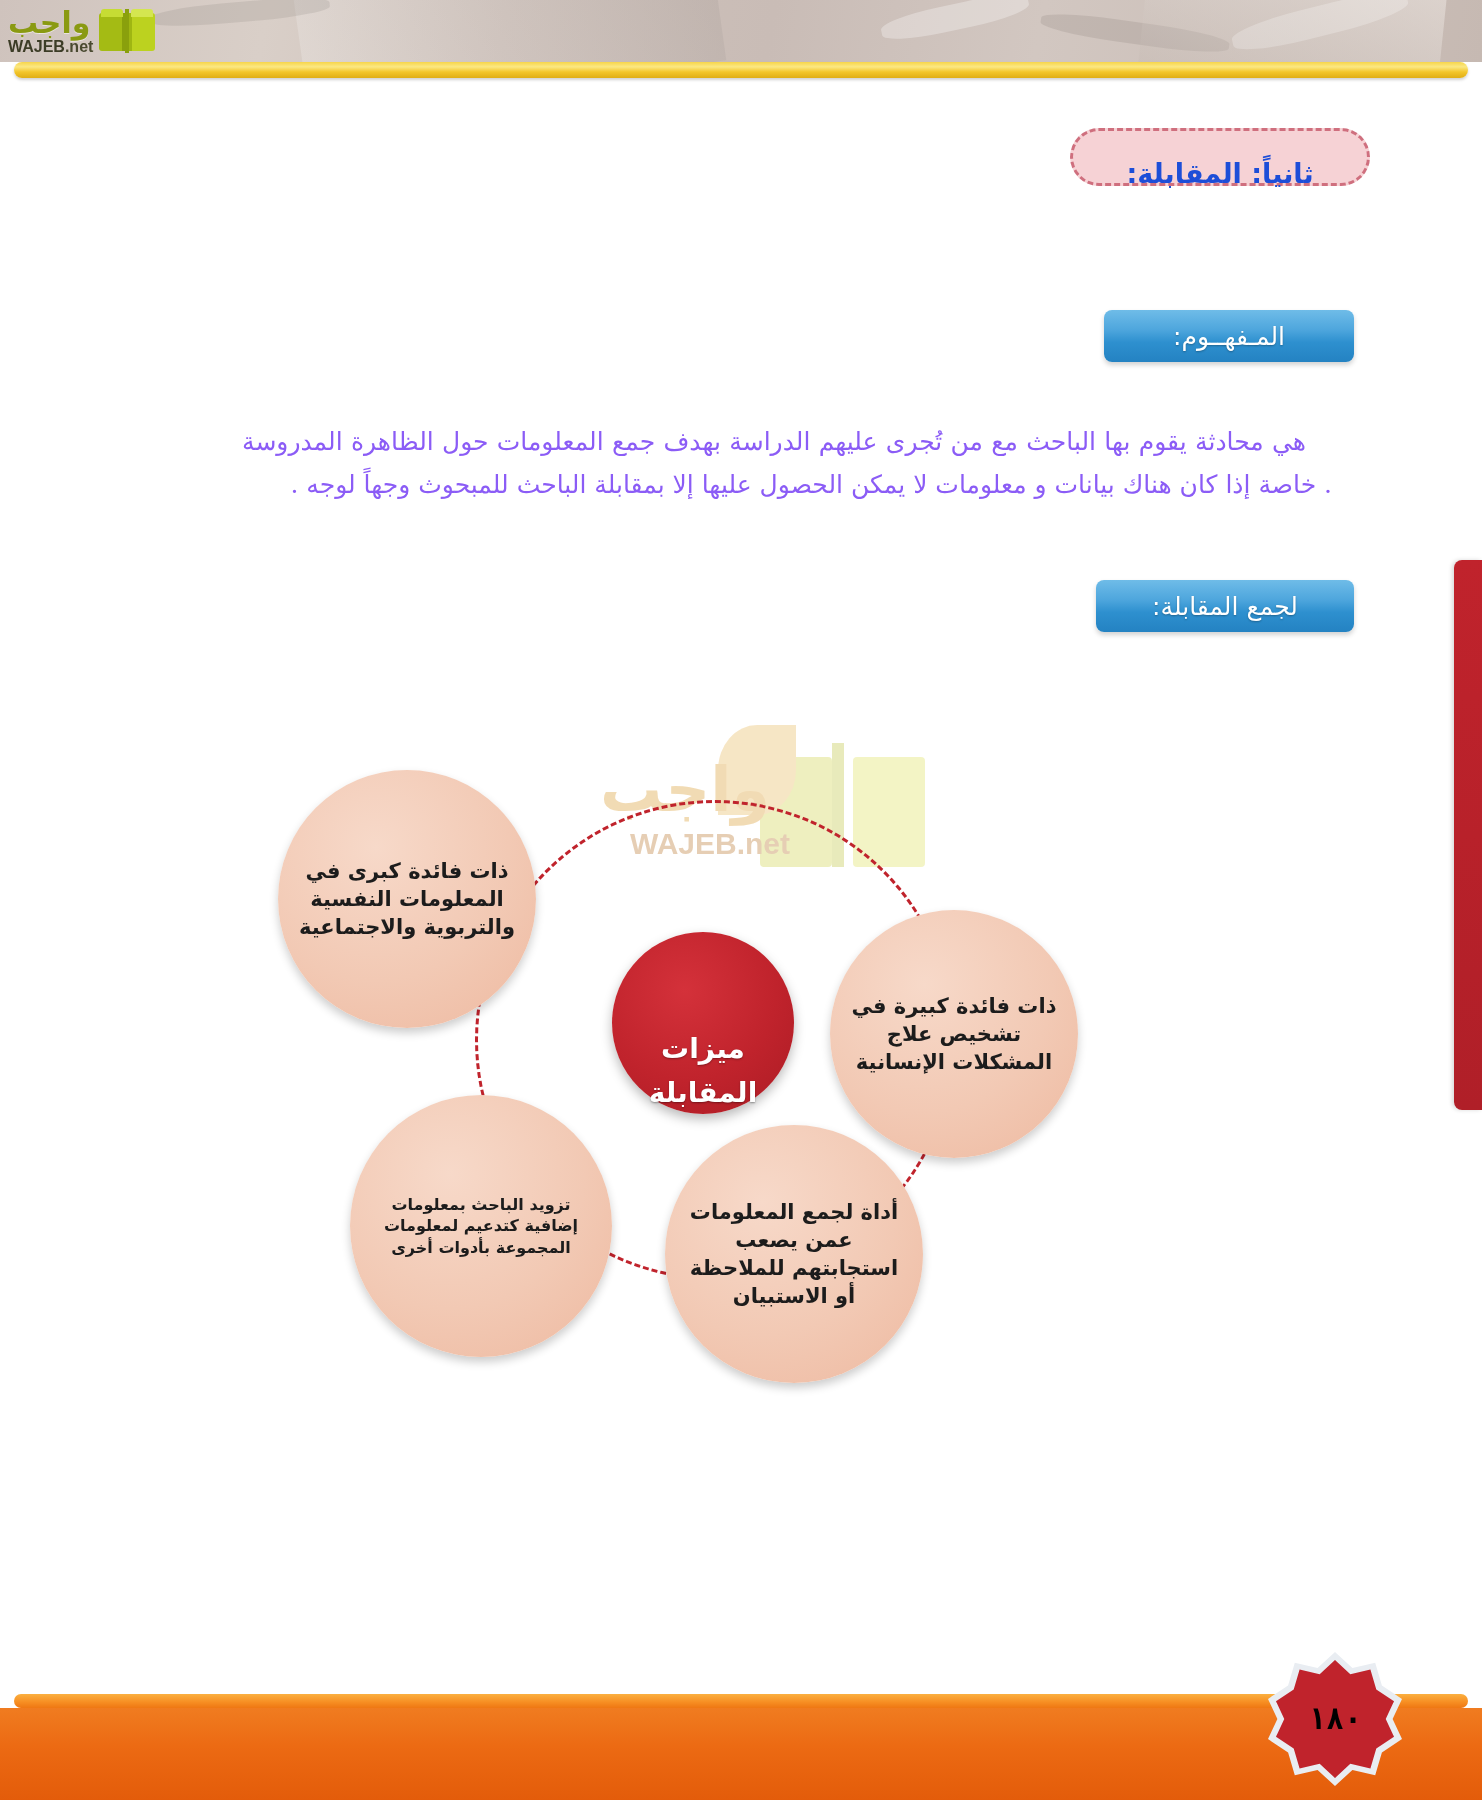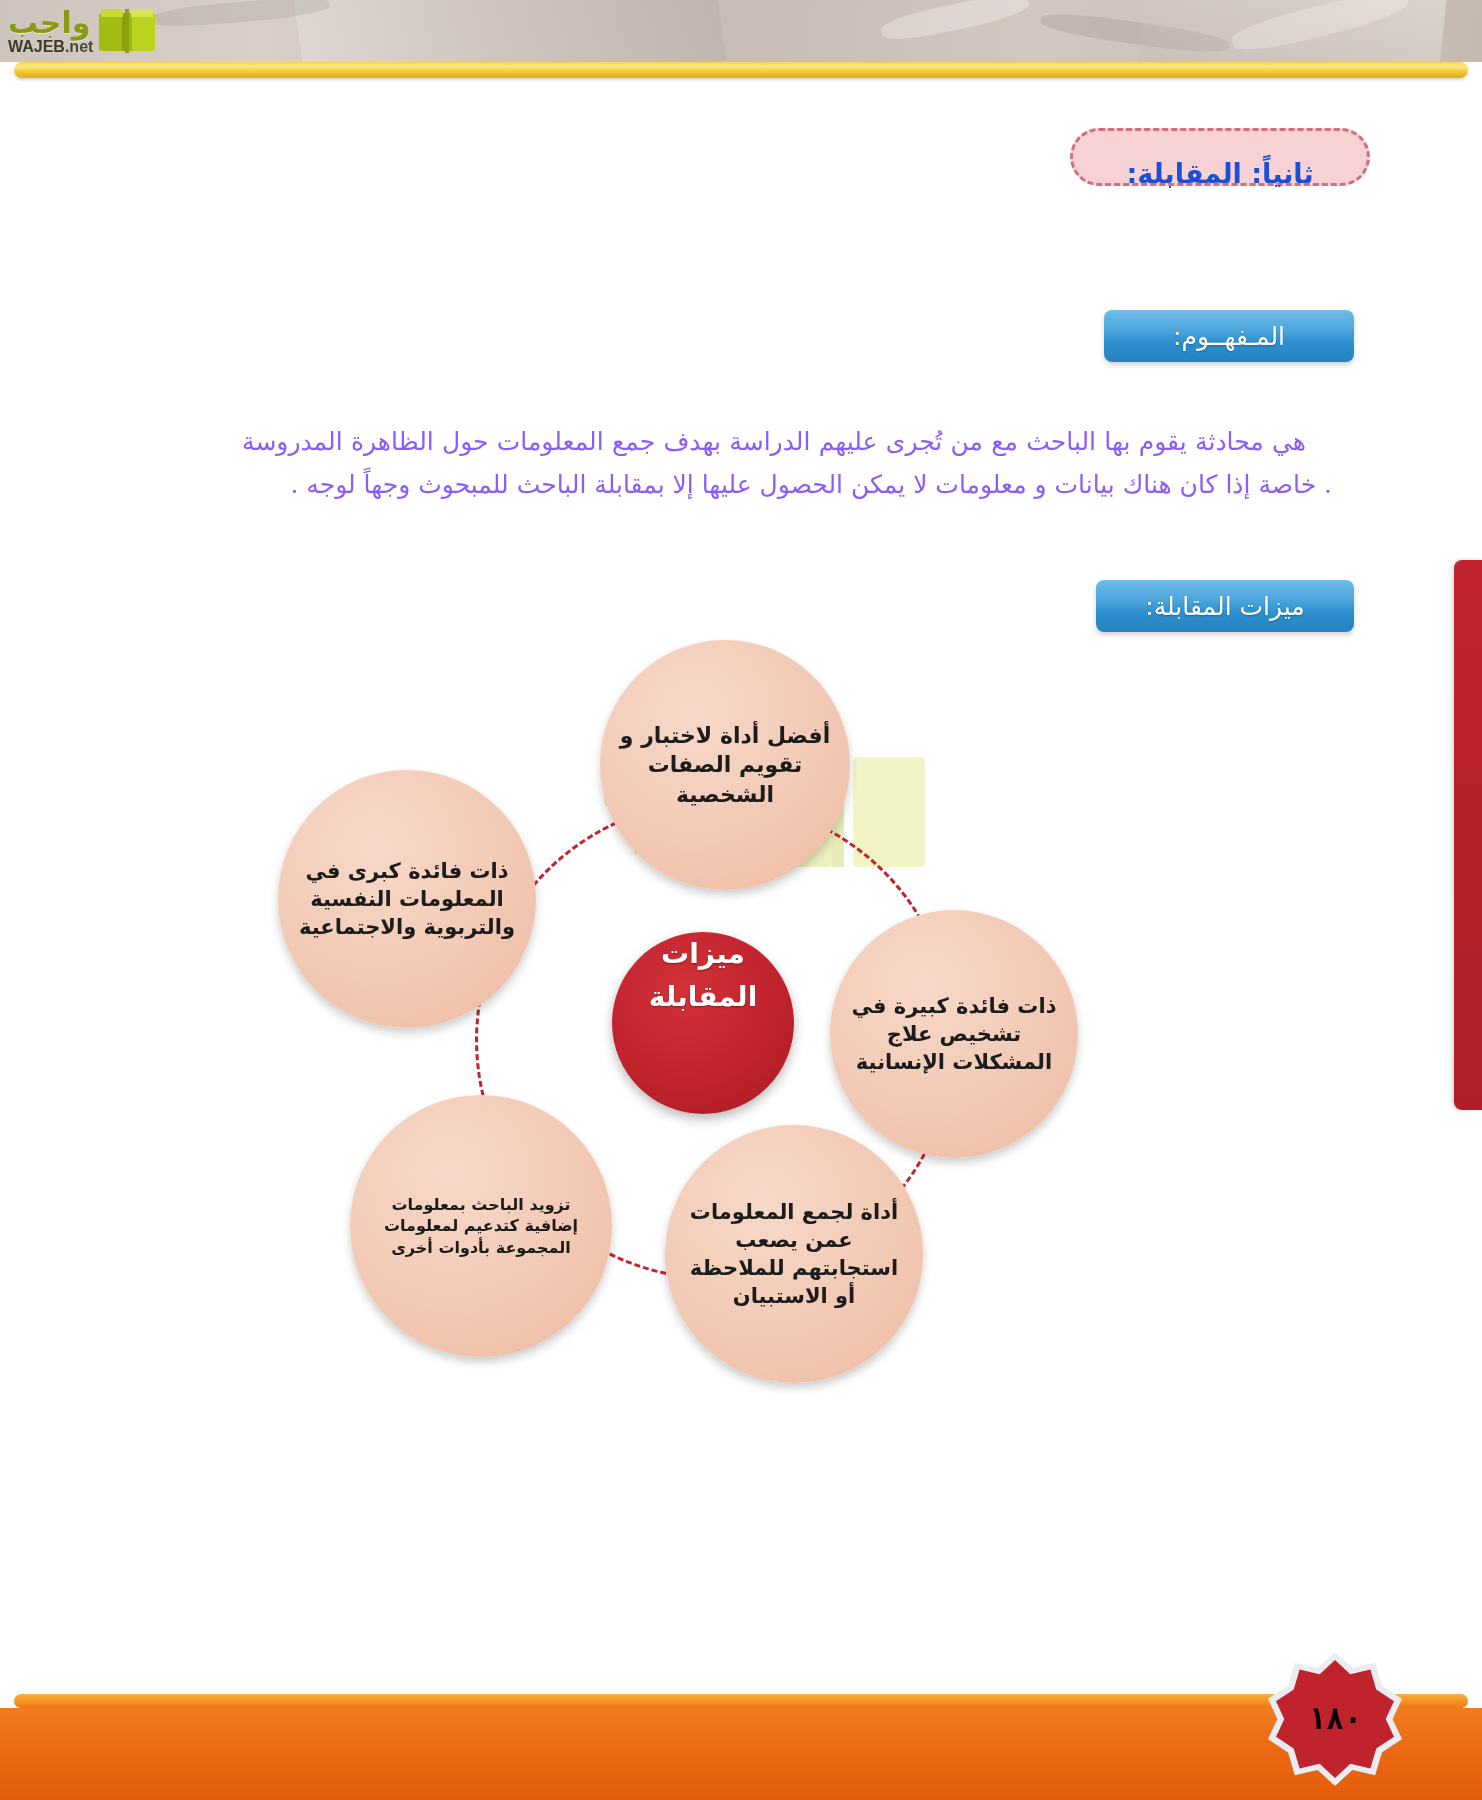--- a/index.html
+++ b/index.html
@@ -196,21 +196,21 @@
   #circle-right  { left: 530px; top: 270px; width: 248px; height: 248px; font-size: 21px; }
   #circle-bottom { left: 365px; top: 485px; width: 258px; height: 258px; font-size: 21px; }
   #circle-bleft  { left: 50px;  top: 455px; width: 262px; height: 262px; font-size: 16px; }
   #circle-left   { left: -22px; top: 130px; width: 258px; height: 258px; font-size: 21px; }
 
   #circle-center {
     position:absolute; left: 312px; top: 292px; width: 182px; height: 182px;
     border-radius: 50%;
     background: radial-gradient(circle at 40% 32%, #d4313a 0%, #c0232c 55%, #ab1b24 100%);
     box-shadow: 0 5px 12px rgba(0,0,0,.28), 0 0 0 5px #fff;
-    display:flex; align-items:flex-start; justify-content:center; text-align:center;
+    display:flex; align-items:flex-end; justify-content:center; text-align:center;
     direction: rtl; color:#fff; font-weight:bold; font-size: 28px;
     font-family:"DejaVu Sans", sans-serif;
   }
   #circle-center .t { line-height: 1.55; text-shadow: 0 1px 2px rgba(0,0,0,.35); }
 </style>
 </head>
 <body>
 
 <div class="page">
 
@@ -244,41 +244,38 @@
 
   <div class="blue-badge" id="badge-concept">
     <span class="t">المـفهــوم:</span>
   </div>
 
   <div class="para">
     <p>هي محادثة يقوم بها الباحث مع من تُجرى عليهم الدراسة بهدف جمع المعلومات حول الظاهرة المدروسة . خاصة إذا كان هناك بيانات و معلومات لا يمكن الحصول عليها إلا بمقابلة الباحث للمبحوث وجهاً لوجه .</p>
   </div>
 
   <div class="blue-badge" id="badge-features">
-    <span class="t">ميزات المقابلة:</span>
+    <span class="t">لجمع المقابلة:</span>
   </div>
 
   <div class="diagram">
 
     <div class="wm">
       <div class="wm-book">
         <div class="bl"></div>
         <div class="br"></div>
         <div class="bs"></div>
       </div>
       <div class="wm-leaf"></div>
       <div class="wm-ar">واجب</div>
       <div class="wm-en">WAJEB.net</div>
     </div>
 
     <div class="dashed-ring"></div>
 
-    <div class="circ" id="circle-top">
-      <span class="t">أفضل أداة لاختبار و تقويم الصفات الشخصية</span>
-    </div>
 
     <div class="circ" id="circle-right">
       <span class="t">ذات فائدة كبيرة في تشخيص علاج المشكلات الإنسانية</span>
     </div>
 
     <div class="circ" id="circle-bottom">
       <span class="t">أداة لجمع المعلومات عمن يصعب استجابتهم للملاحظة أو الاستبيان</span>
     </div>
 
     <div class="circ" id="circle-bleft">

